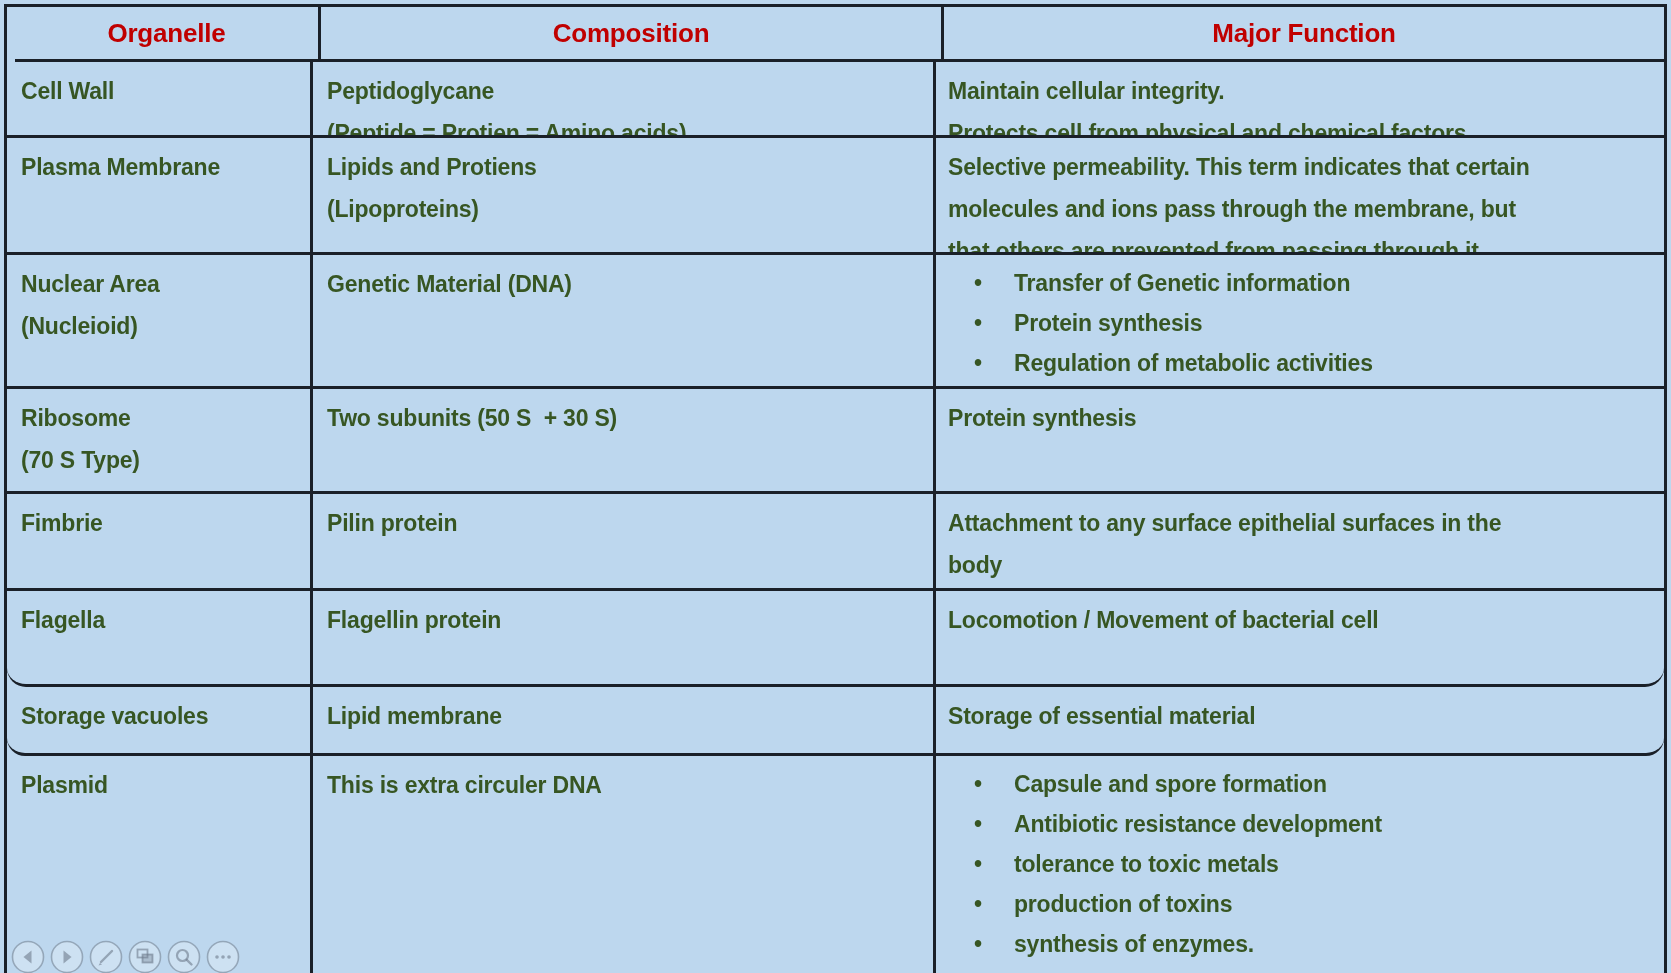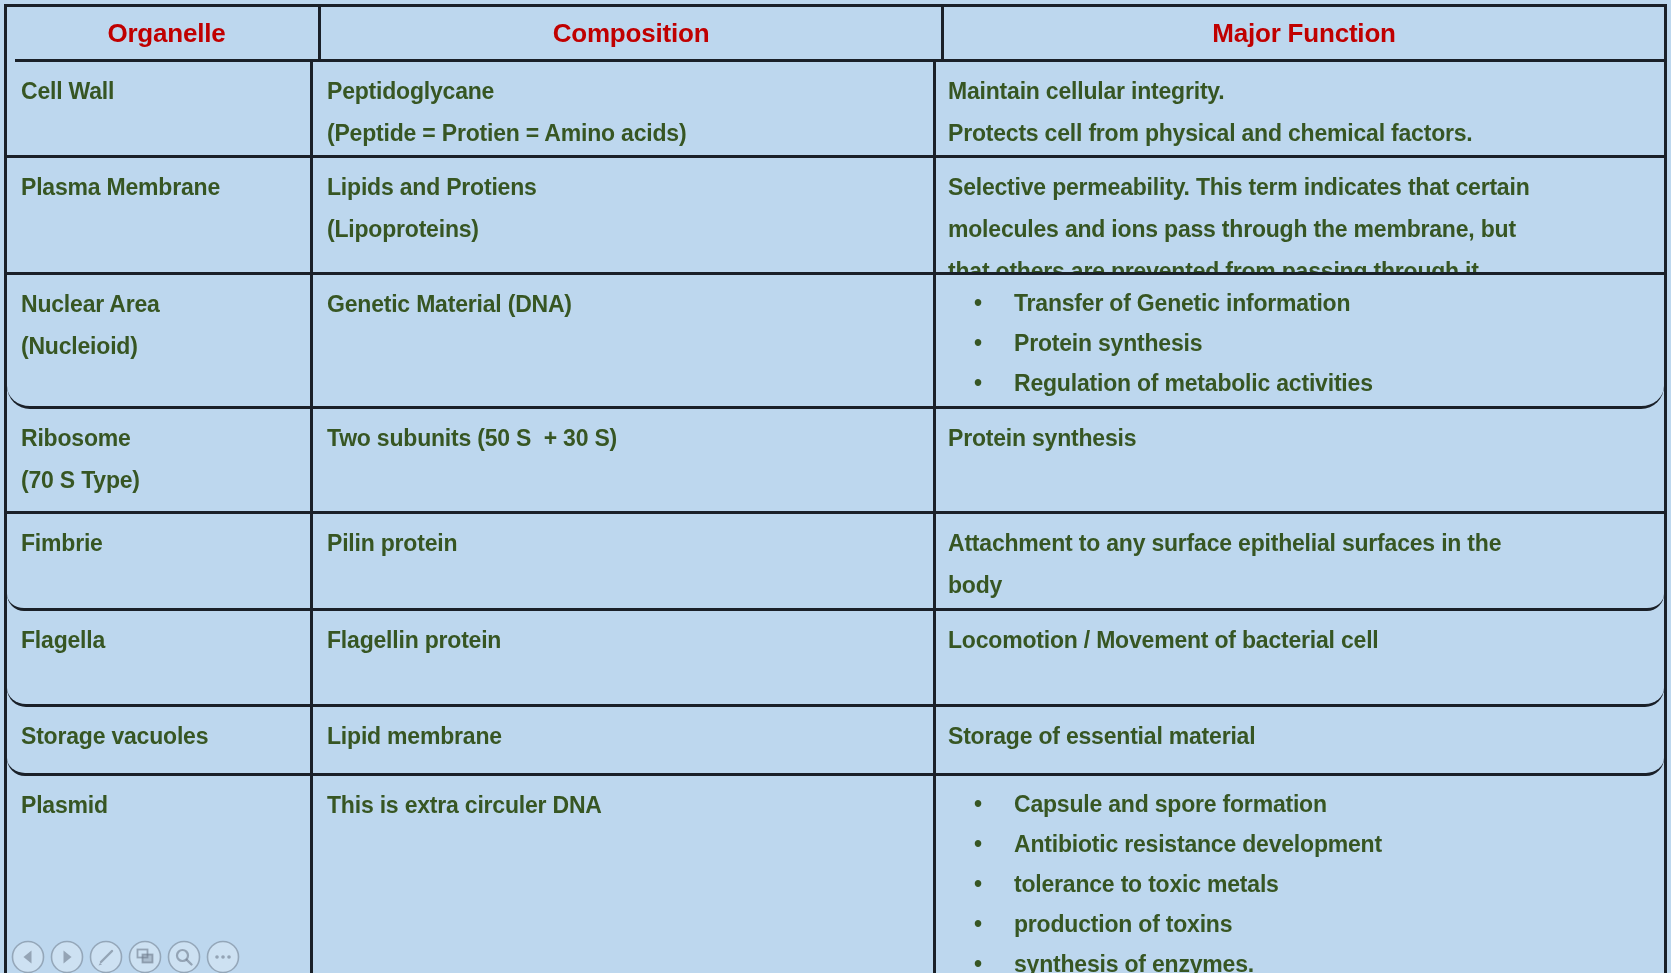--- a/index.html
+++ b/index.html
@@ -38,25 +38,25 @@
     overflow:hidden;
   }
   .cell:last-child{border-right:none;padding-left:12px;}
   .hrow{height:55px;margin-left:8px;}
   .hrow .cell{
     display:flex;align-items:center;justify-content:center;
     color:var(--red);
     font-size:26px;
     padding:0;
   }
-  .r1{height:96px;}
+  .r1{height:76px;}
   .r2{height:117px;}
-  .r3{height:134px;border-radius:23px;}
+  .r3{height:134px;}
   .r4{height:105px;}
-  .r5{height:97px;border-radius:17px;}
+  .r5{height:97px;}
   .r6{height:96px;border-radius:19px;}
   .r7{height:69px;border-radius:18px;}
   .tline{
     line-height:42px;
     white-space:pre;
   }
   .bullet-item{
     position:relative;
     line-height:40px;
     padding-left:66px;

